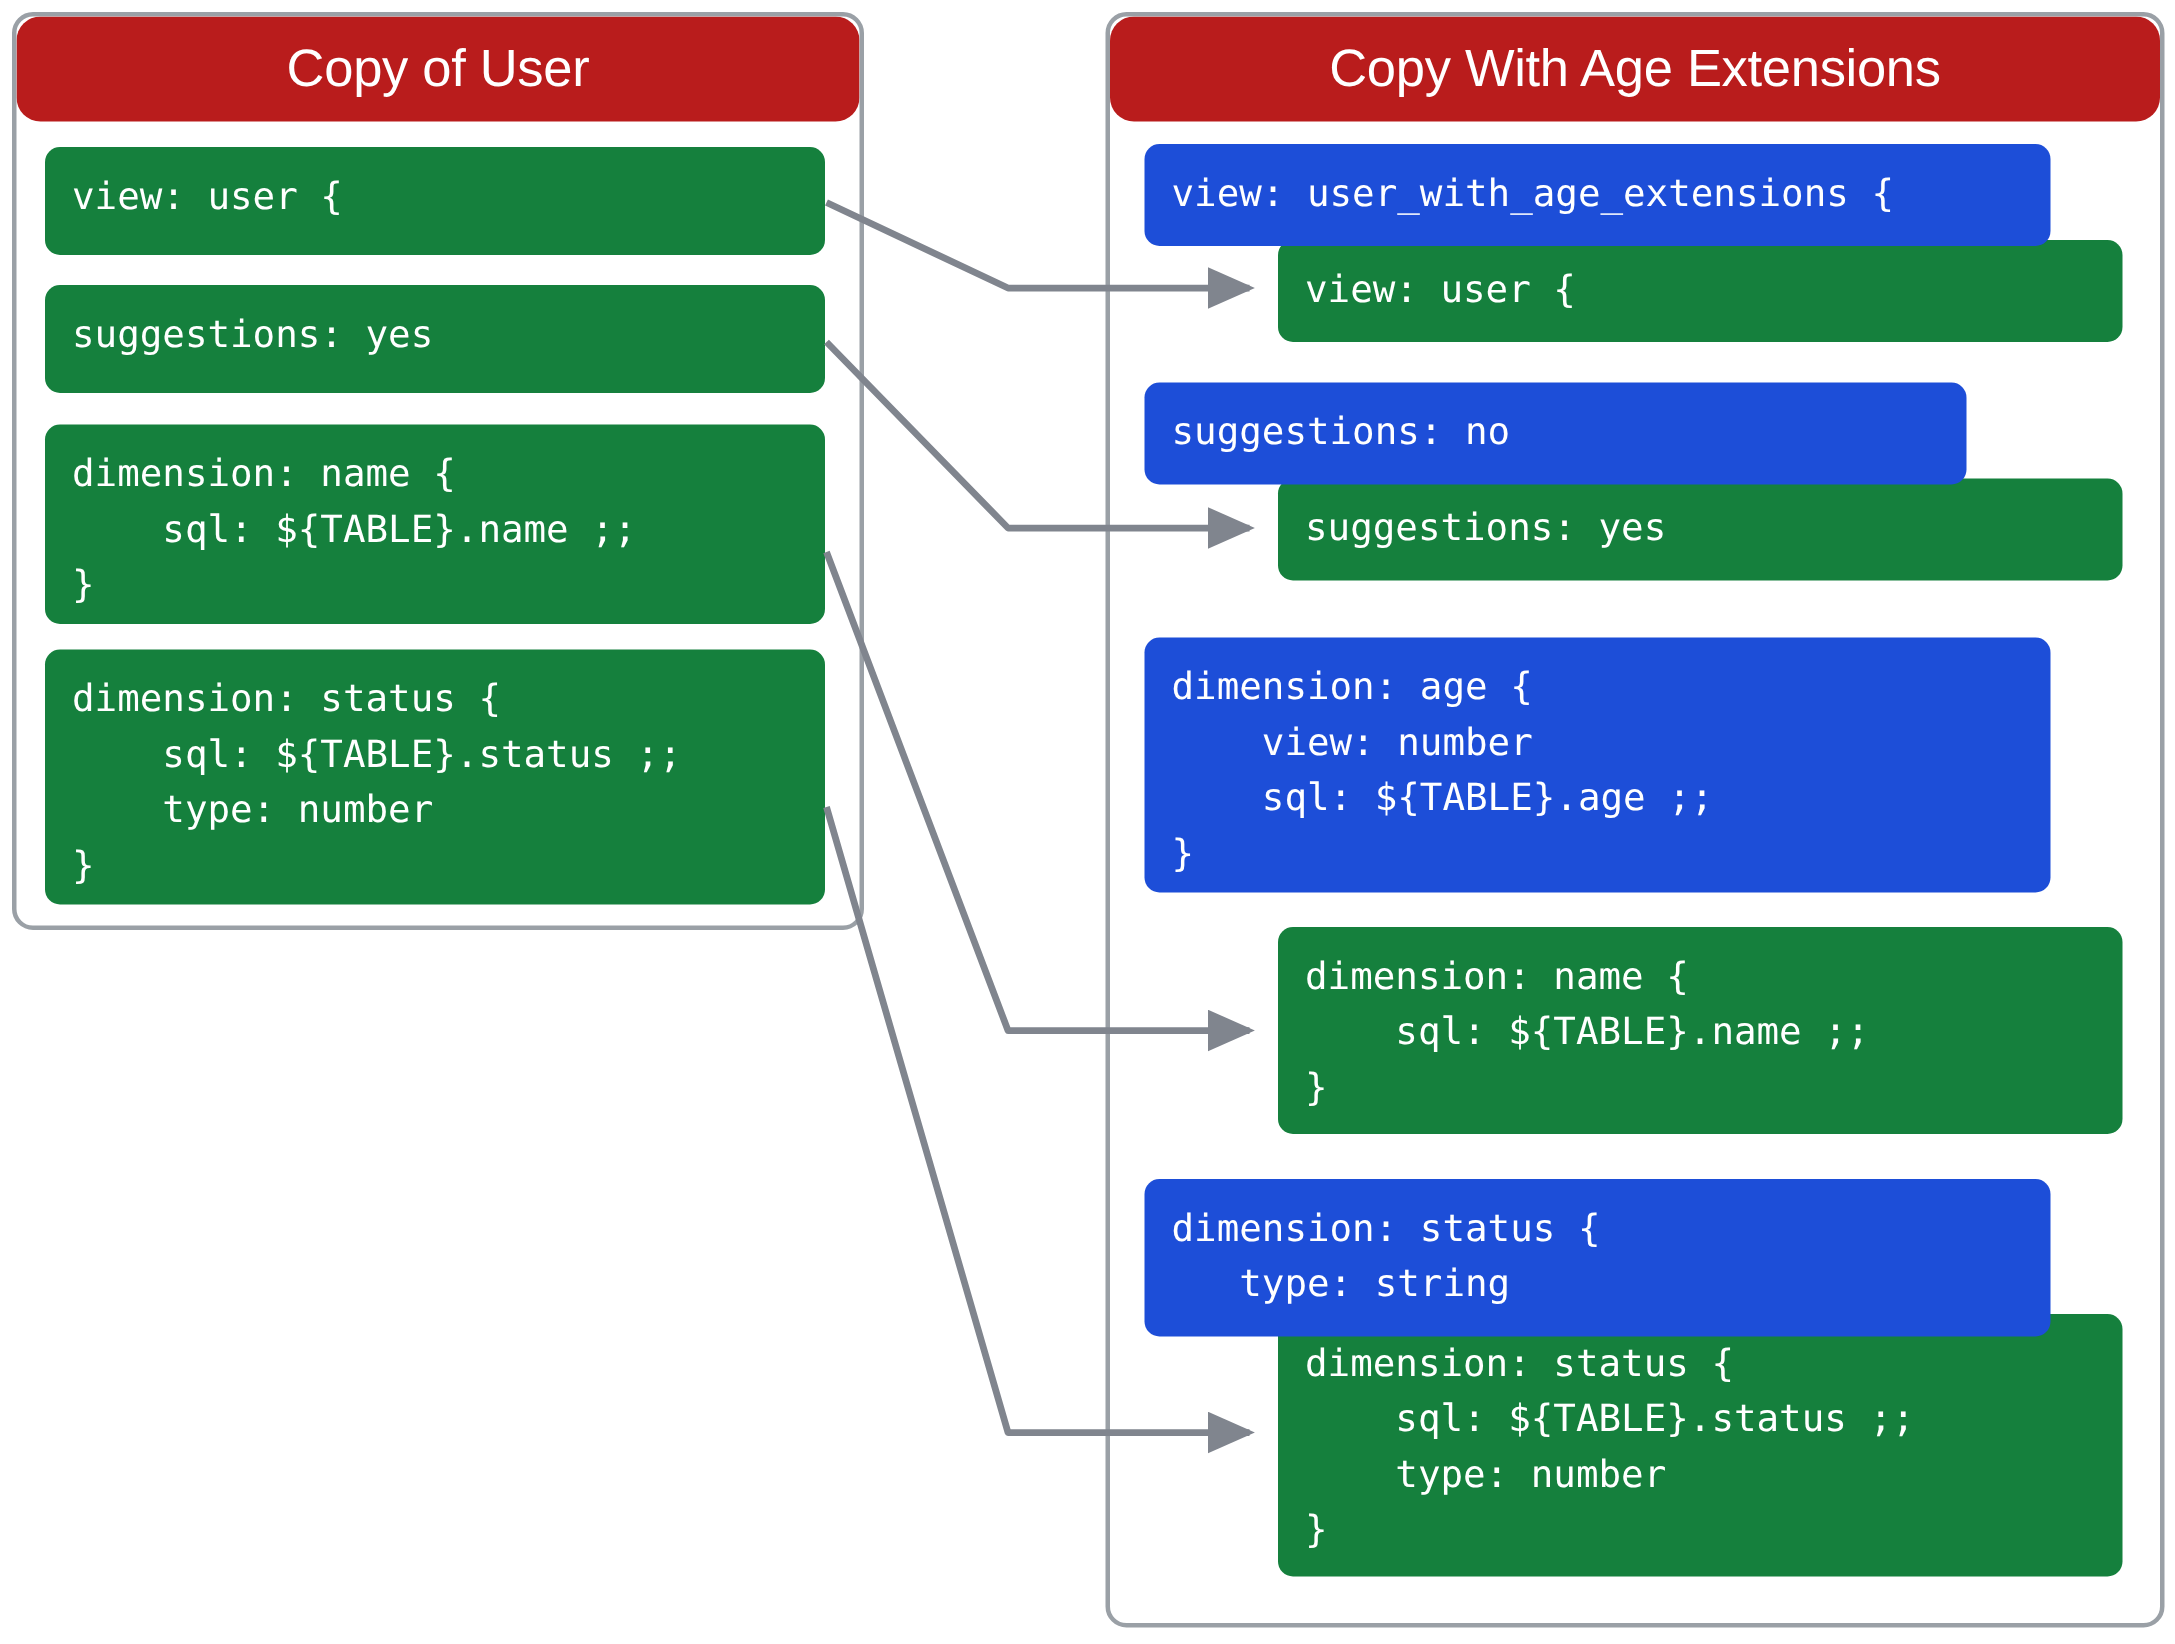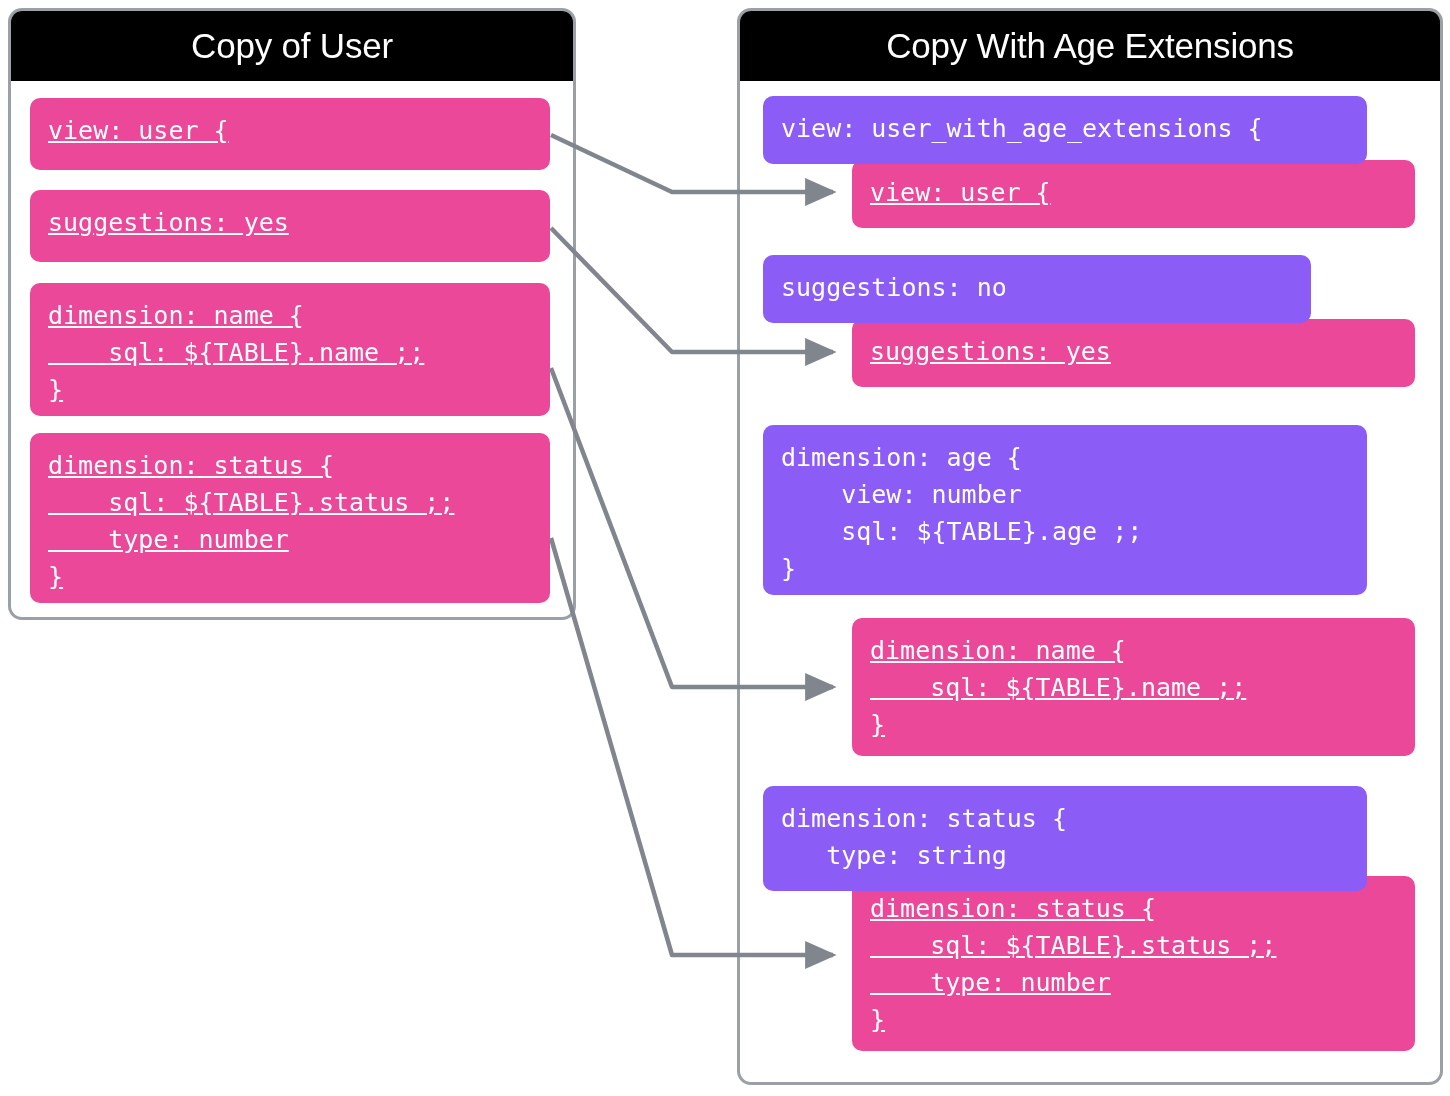--- a/index.html
+++ b/index.html
@@ -37,24 +37,25 @@
   }
   #panel-right {
     left: 737px;
     top: 8px;
     width: 706px;
     height: 1077px;
   }
 
   .panel-header {
     height: 70px;
-    background: #000000;
+    background: #b91c1c;
     display: flex;
     align-items: center;
     justify-content: center;
+    border-radius: 16px;
   }
   .panel-title {
     color: #ffffff;
     font-size: 35px;
     font-weight: 400;
     letter-spacing: -0.2px;
     font-family: "Liberation Sans", sans-serif;
     white-space: nowrap;
   }
 
@@ -68,22 +69,22 @@
     position: absolute;
     border-radius: 10px;
     box-sizing: border-box;
     color: #ffffff;
     font-family: "DejaVu Sans Mono", "Liberation Mono", monospace;
     font-size: 25px;
     line-height: 37px;
     white-space: pre;
     padding: 14px 18px;
   }
-  .code-block.dark  { background: #ec4899; text-decoration: underline; }
-  .code-block.light { background: #8b5cf6; z-index: 3; }
+  .code-block.dark  { background: #15803d; }
+  .code-block.light { background: #1d4ed8; z-index: 3; }
   .code-block.dark.overlay { z-index: 2; }
 
   
   #lb-0 { left: 30px; top: 98px;  width: 520px; height: 72px;  }
   #lb-1 { left: 30px; top: 190px; width: 520px; height: 72px;  }
   #lb-2 { left: 30px; top: 283px; width: 520px; height: 133px; }
   #lb-3 { left: 30px; top: 433px; width: 520px; height: 170px; }
 
   
   #rb-l0 { left: 763px; top: 96px;  width: 604px; height: 68px;  }

